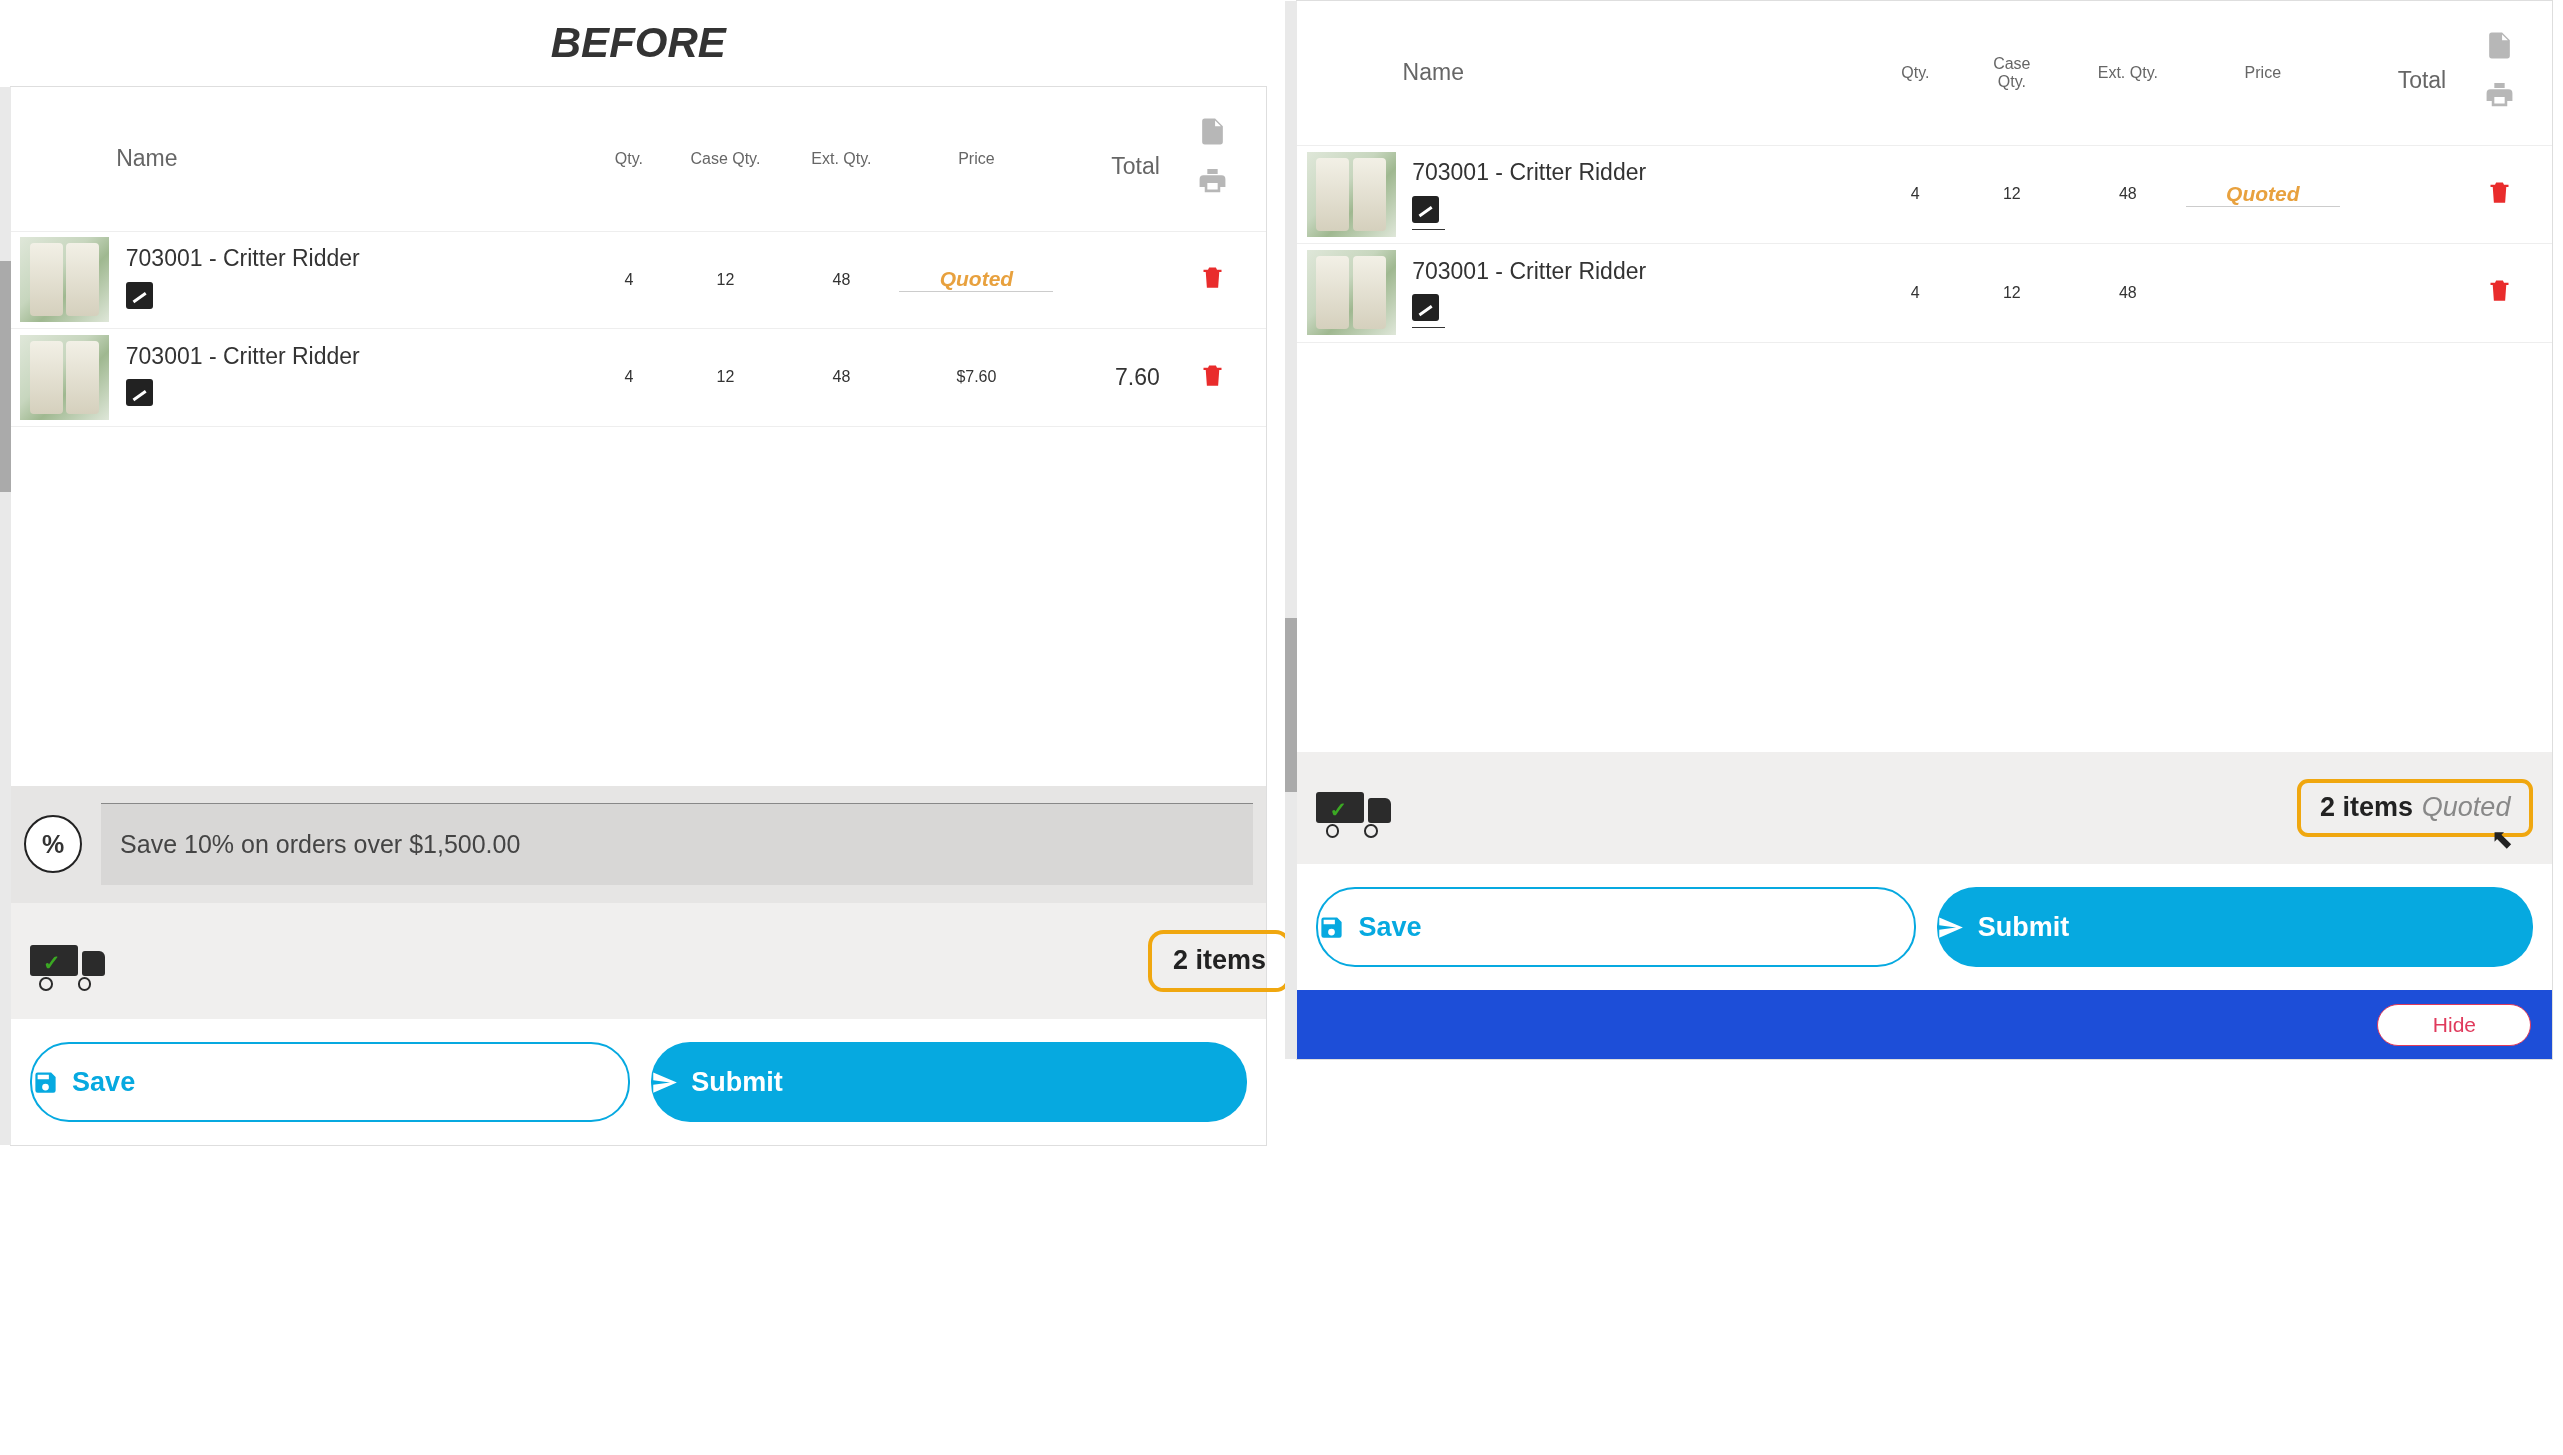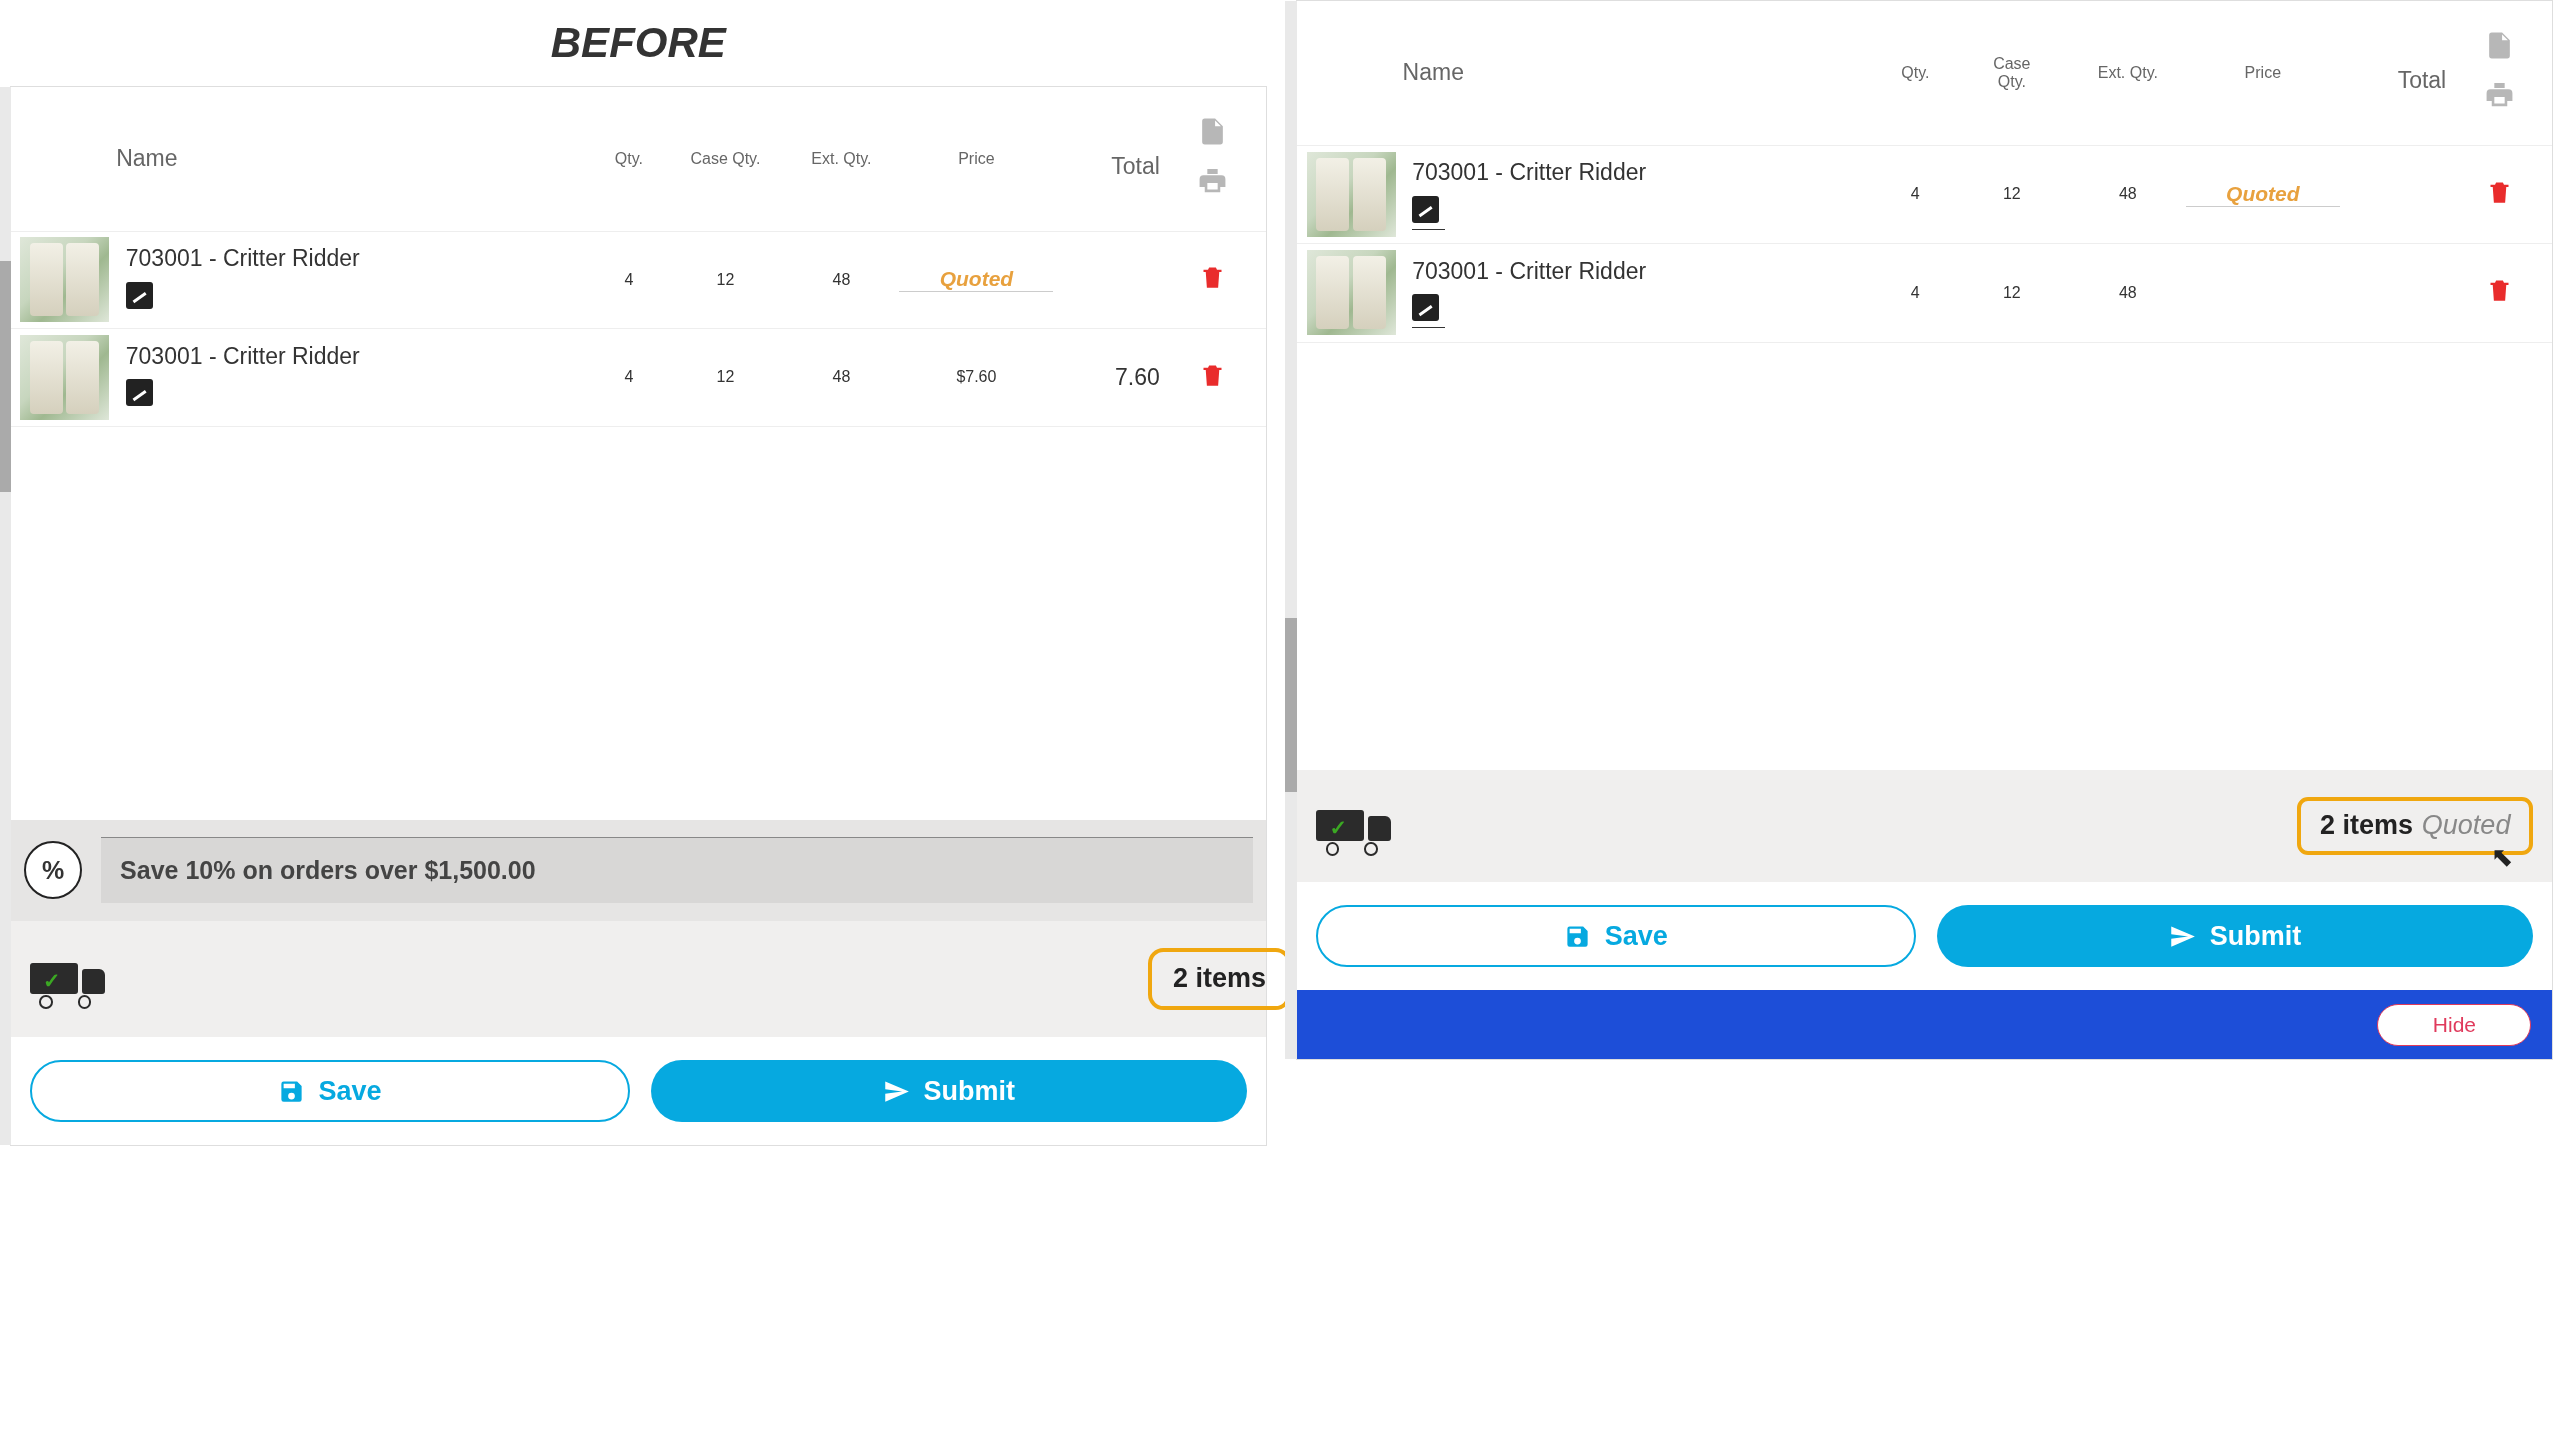--- a/index.html
+++ b/index.html
@@ -135,24 +135,23 @@
       border-radius:50%;
       display:flex;align-items:center;justify-content:center;
       font-size:25px;
       background:#fff;
       font-weight:700;
     }
     .promo-box{
       flex:1;
       background:#d8d7d6;
       border-top:1.9px solid #888;
-      padding:18px 19px;
+      padding:26px 19px;
       font-size:25px;
       color:#444;
-      font-weight:bold;
     }
     .ship-bar{
       display:flex;
       align-items:center;
       justify-content:space-between;
       padding:27px 19px;
       background:#f0efee;
       position:relative;
     }
     .truck-icon{
@@ -213,24 +212,24 @@
     }
     .btn-row{
       display:flex;
       gap:21px;
       padding:23px 19px;
       background:#fff;
     }
     .btn{
       flex:1;
       border-radius:39px;
-      height:62px;
+      height:80px;
       display:flex;
       align-items:center;
-      justify-content:center;
+      justify-content:flex-start;
       gap:13.5px;
       font-size:27px;
       font-weight:700;
       cursor:pointer;
     }
     .btn-outline{
       border:2.9px solid #06a9e0;
       color:#06a9e0;
       background:#fff;
     }

